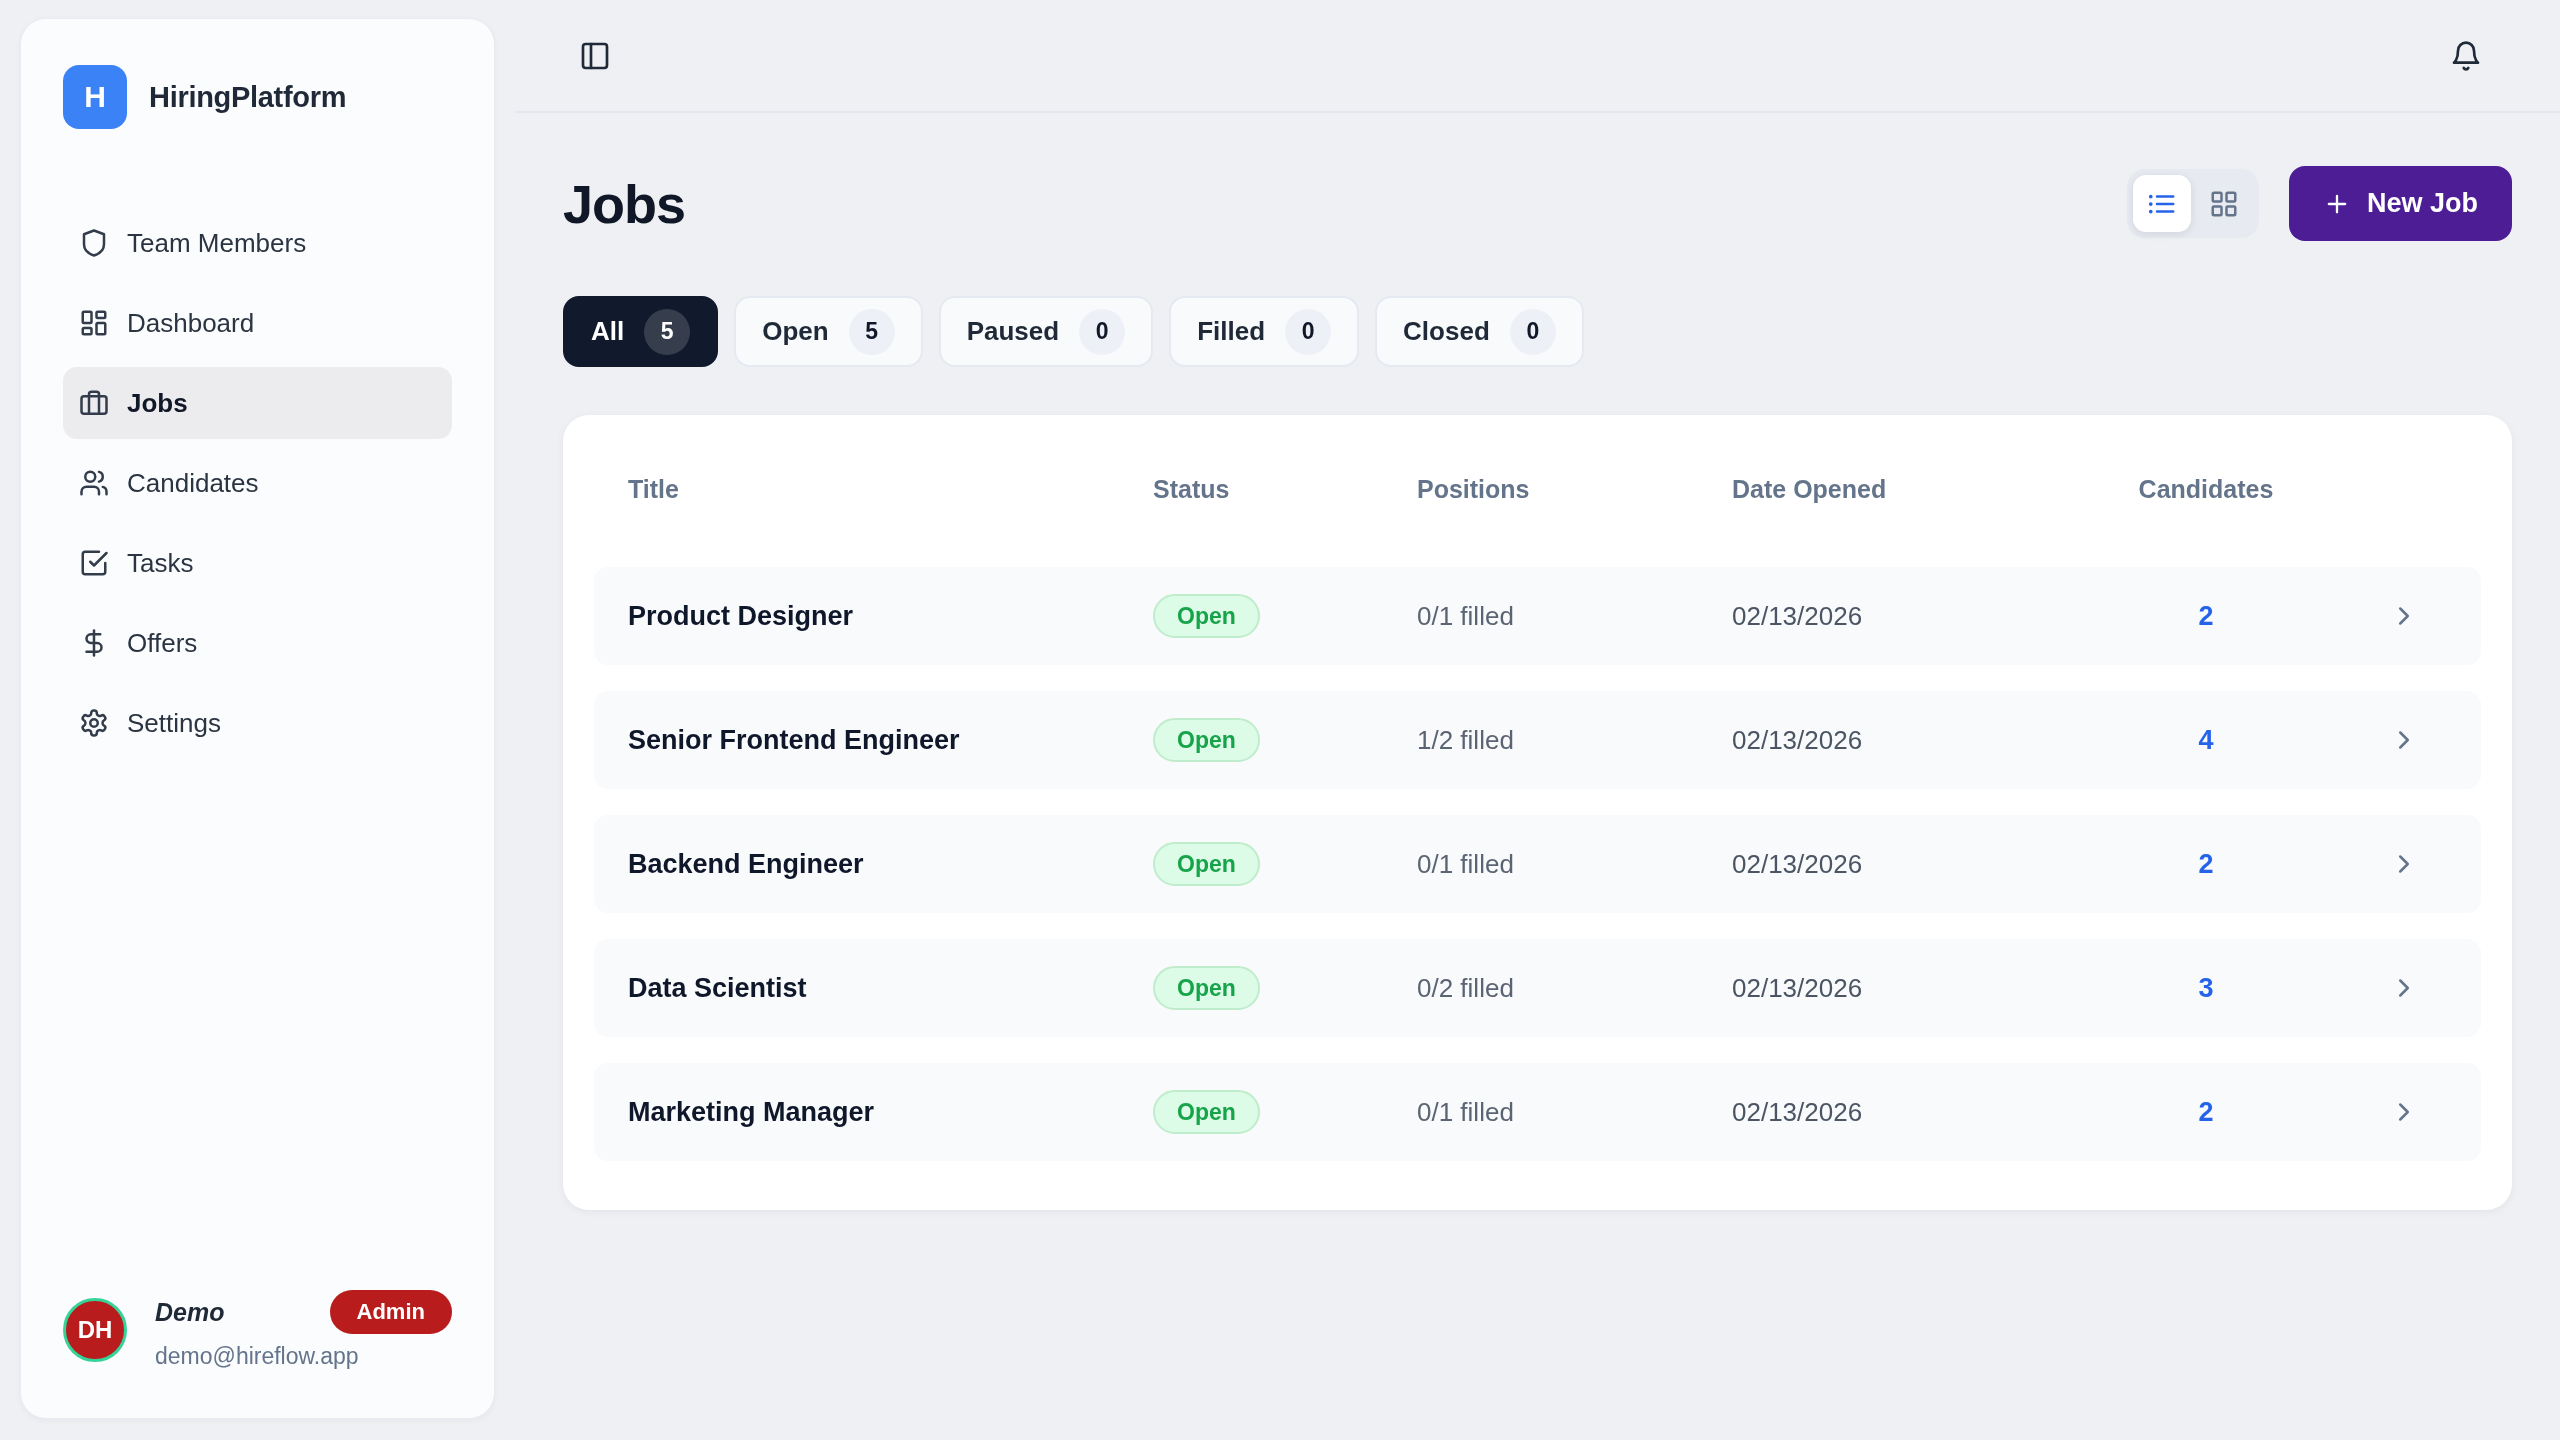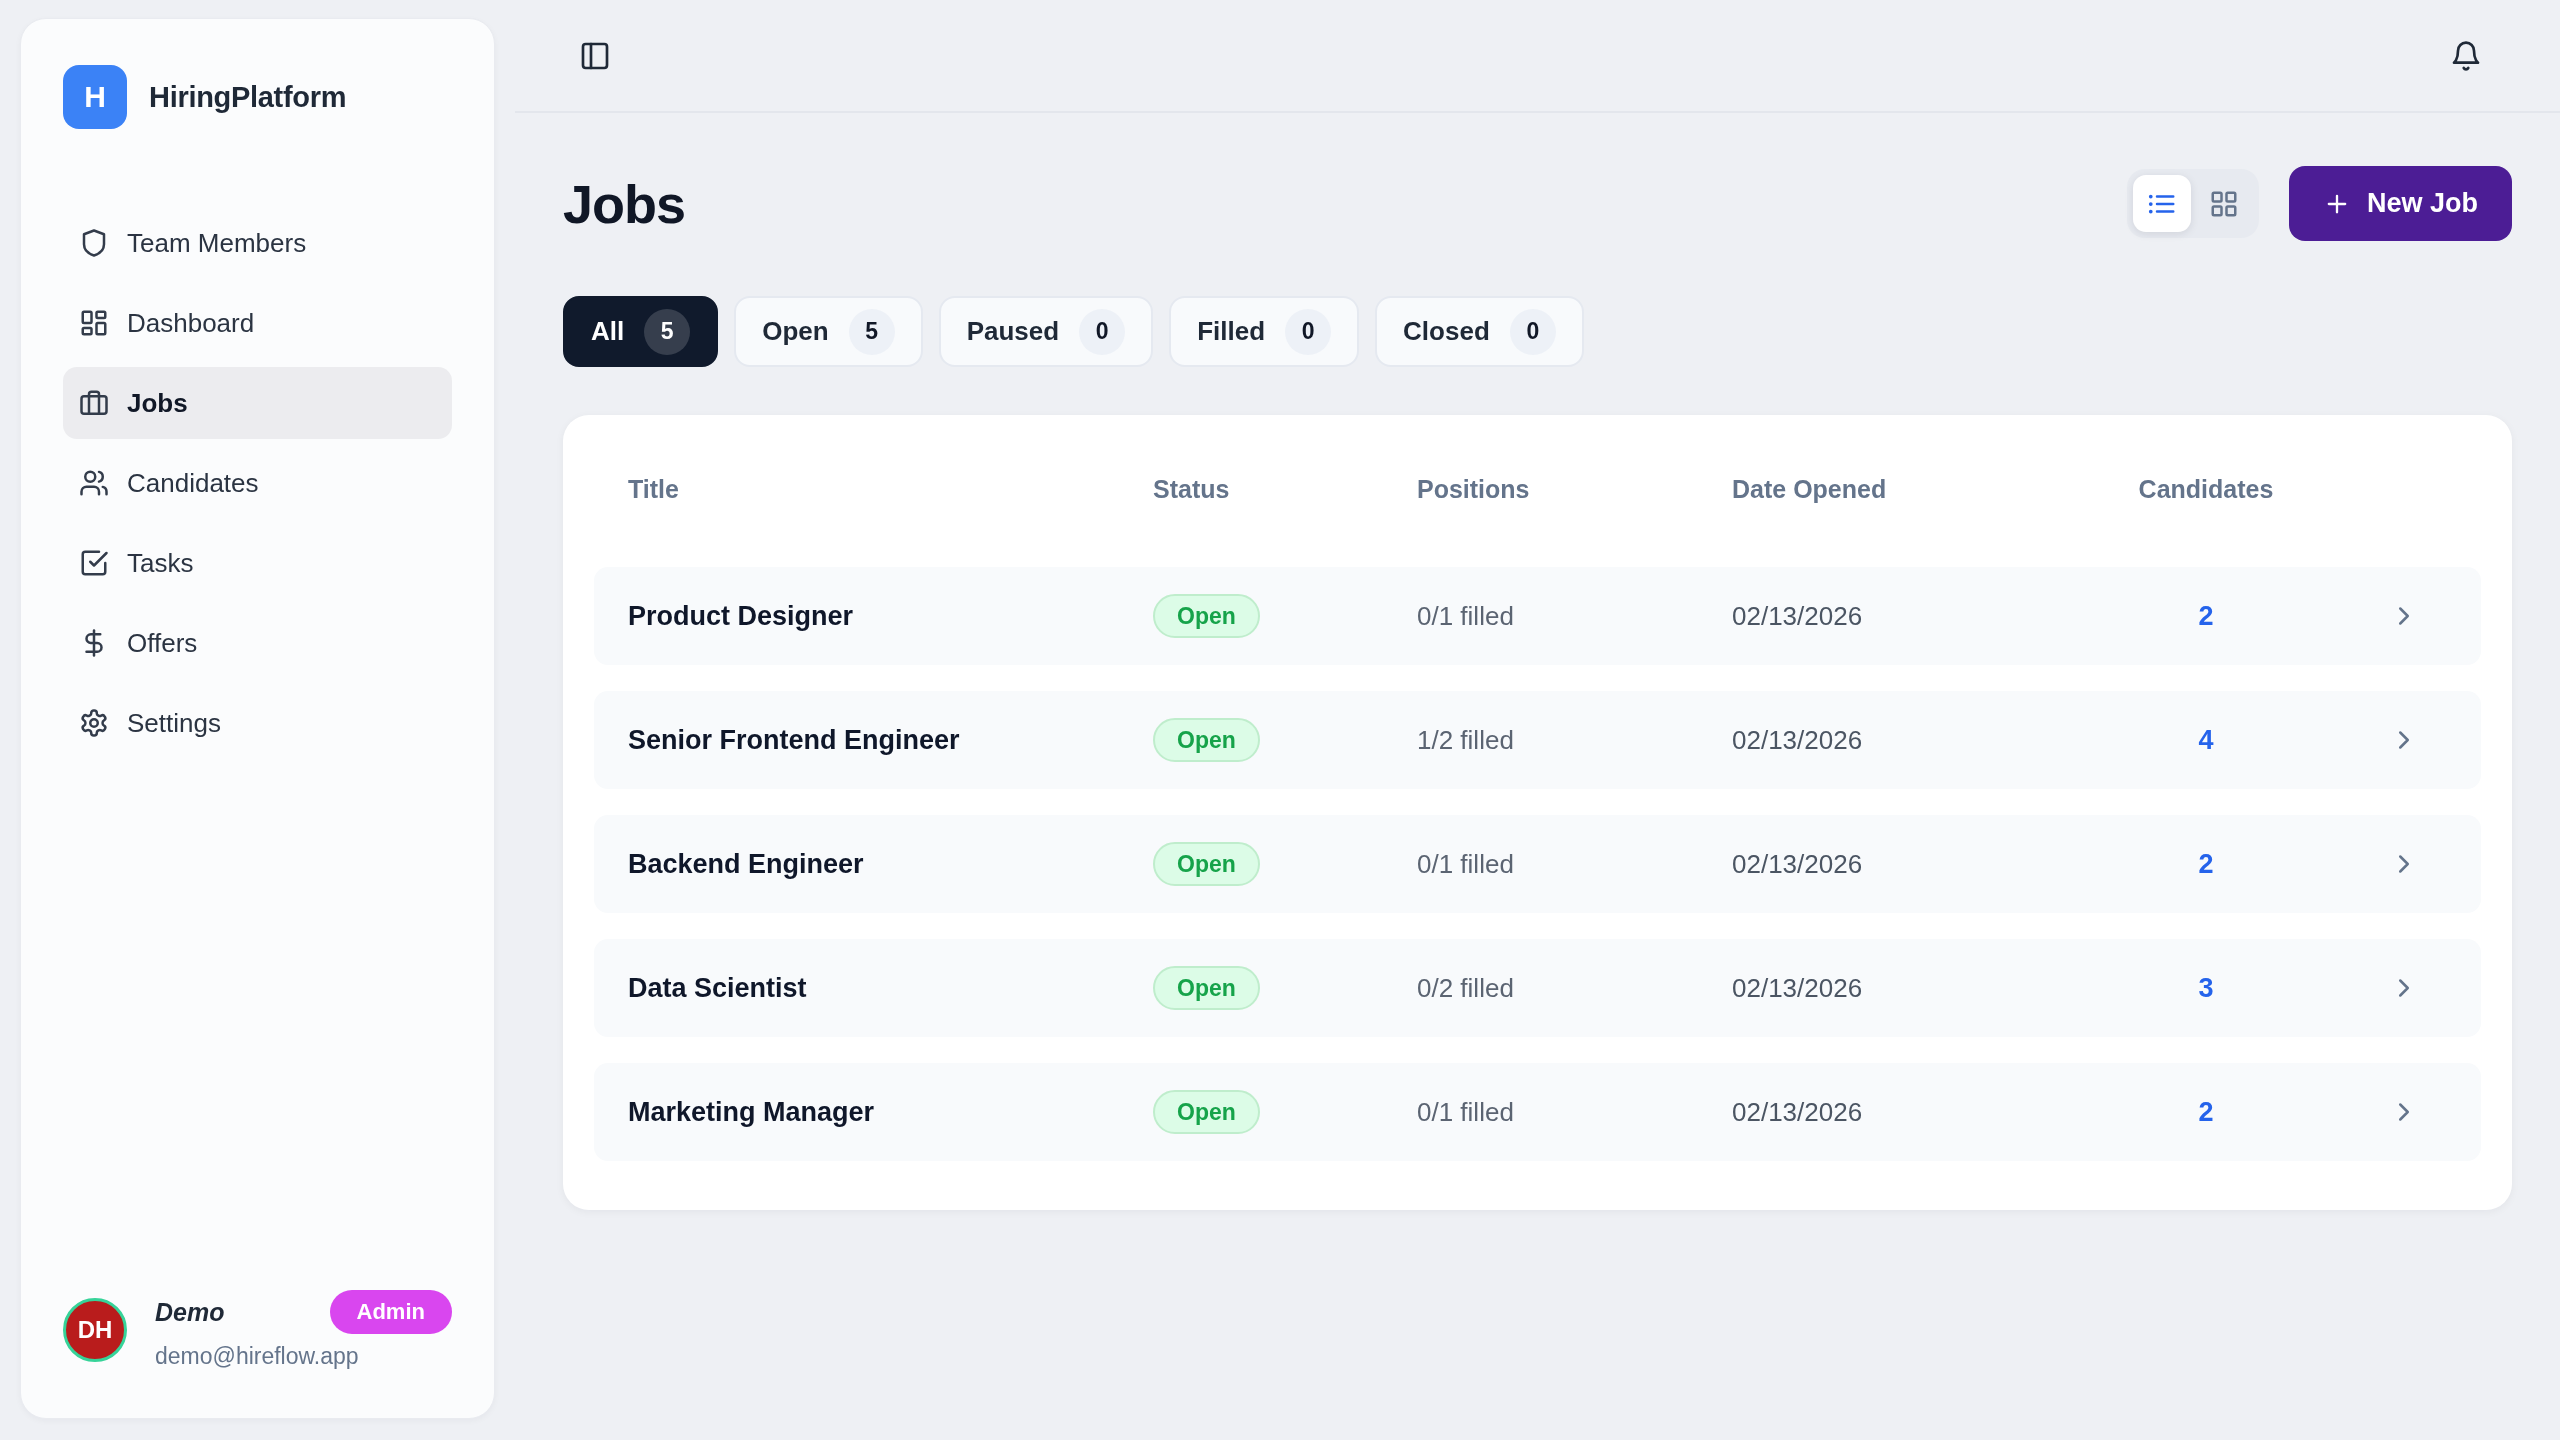--- a/index.html
+++ b/index.html
@@ -50,21 +50,21 @@
     width: 64px; height: 64px; border-radius: 50%;
     background: #b91c1c; border: 3px solid #36d399;
     color: #fff; font-size: 24px; font-weight: 600;
     display: flex; align-items: center; justify-content: center;
     box-sizing: border-box; flex: 0 0 auto;
   }
   .user-info { flex: 1; min-width: 0; }
   .user-top { display: flex; align-items: center; justify-content: space-between; }
   .user-name { font-size: 25px; font-weight: 700; color: #1f2937; font-style: italic; }
   .role-badge {
-    background: #d946ef; color: #fff;
+    background: #b91c1c; color: #fff;
     font-size: 22px; font-weight: 700;
     padding: 9px 27px; border-radius: 999px;
   }
   .user-email { margin-top: 9px; font-size: 23px; color: #64748b; }
 
   
   .main { position: absolute; left: 515px; top: 0; right: 0; height: 1440px; }
   .topbar {
     height: 113px; box-sizing: border-box;
     display: flex; align-items: center; justify-content: space-between;

